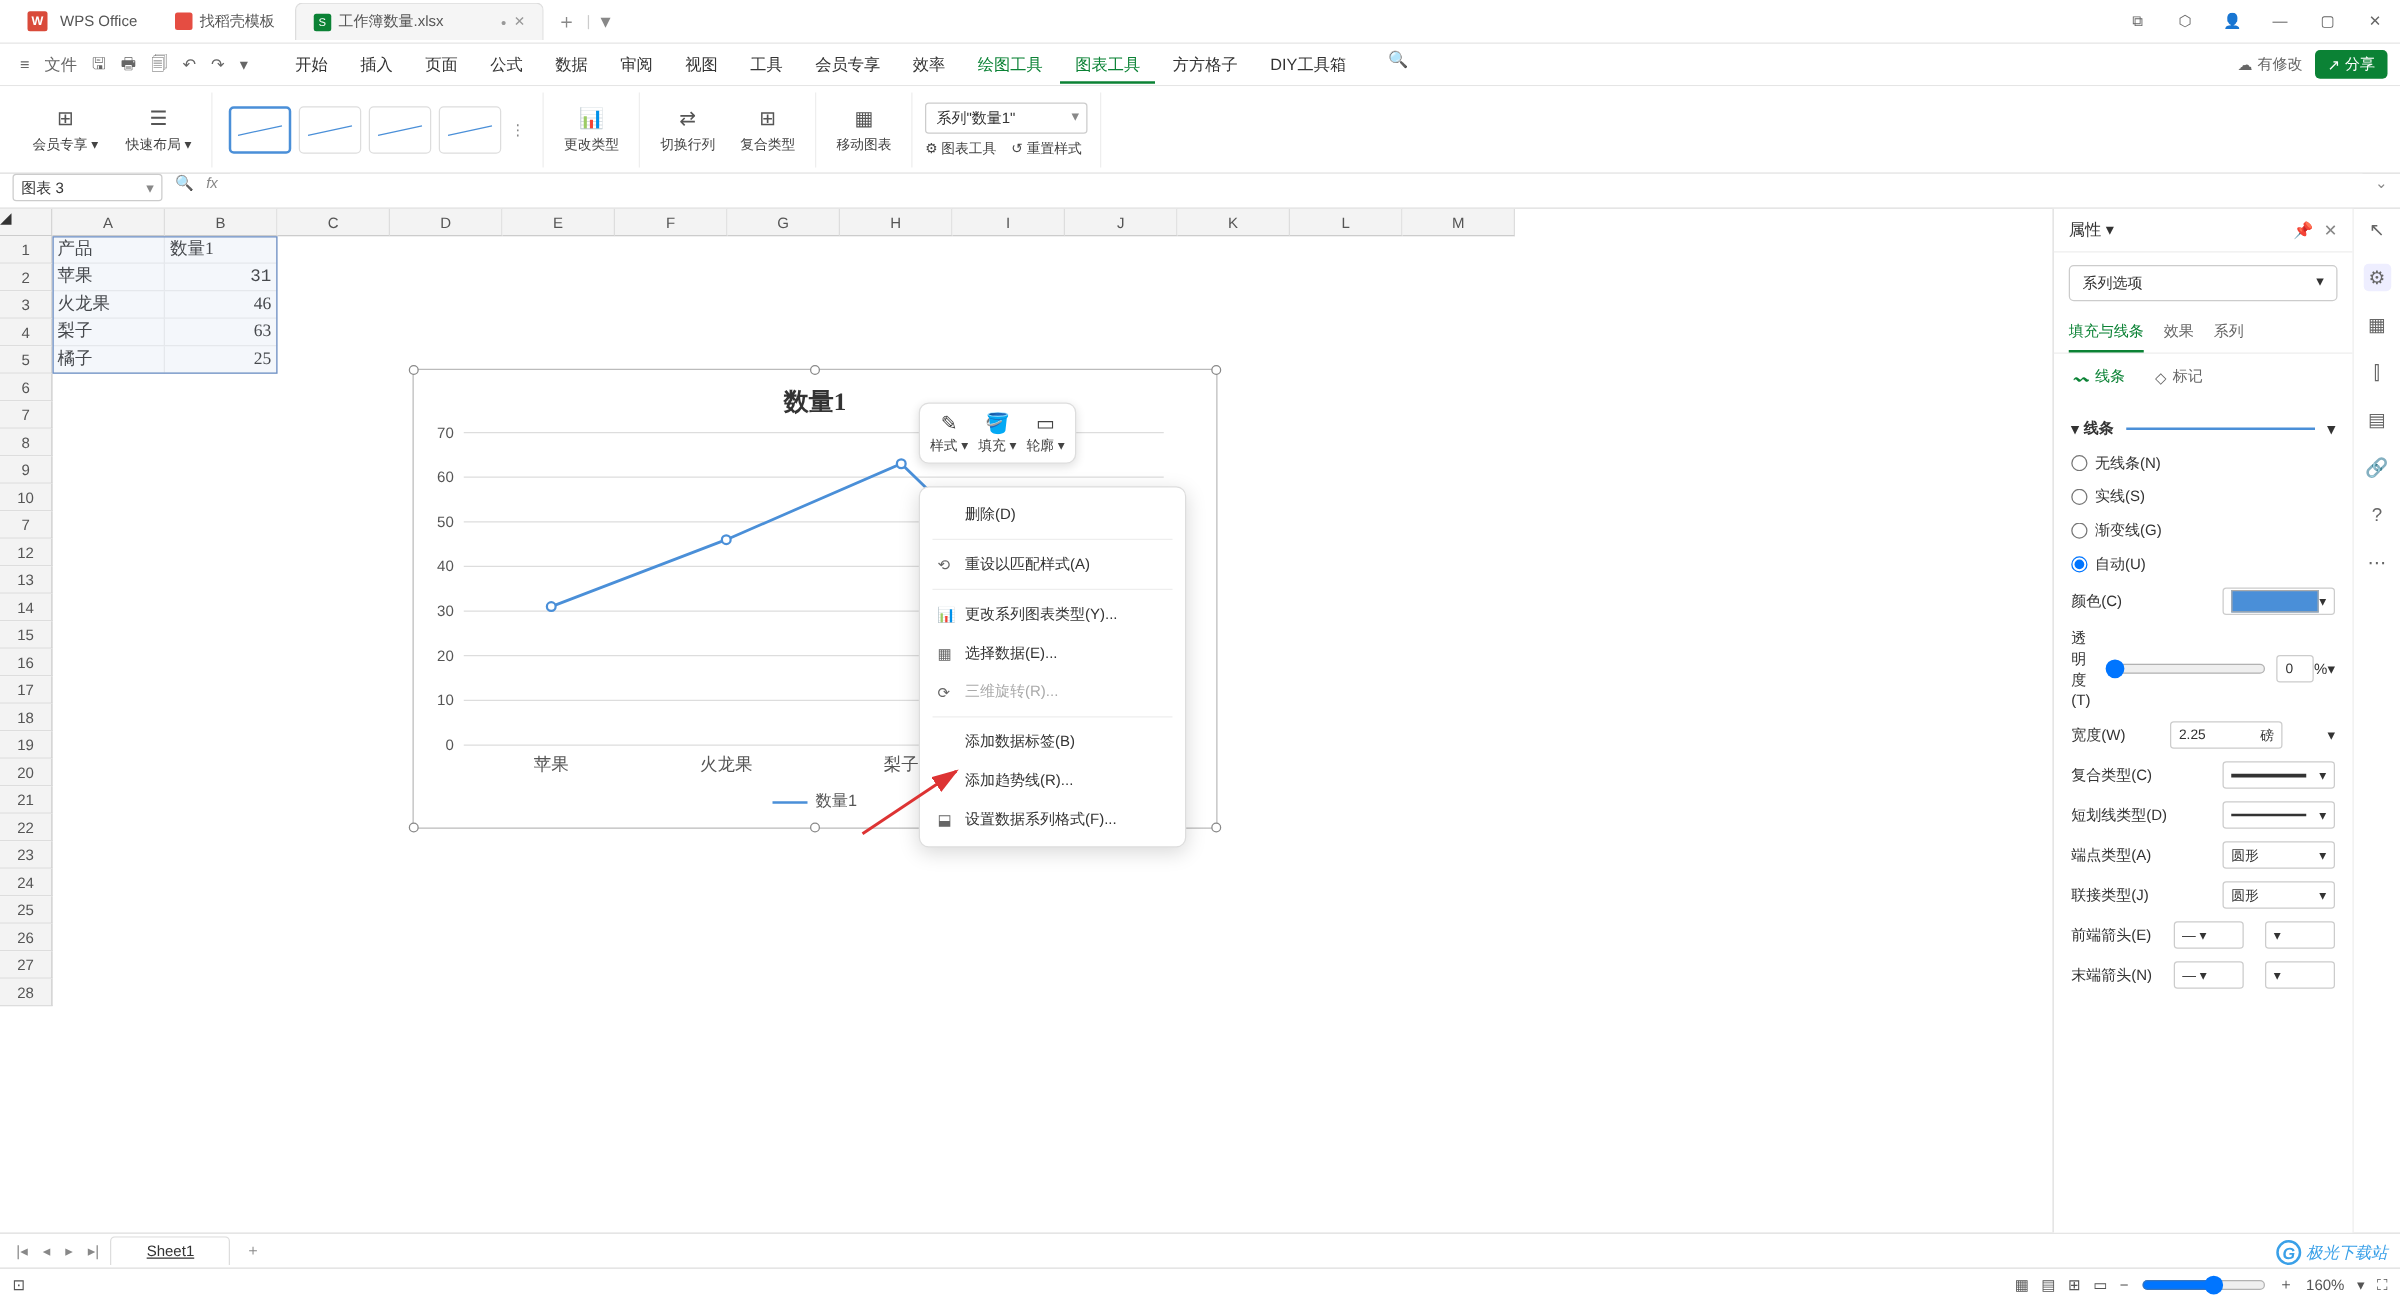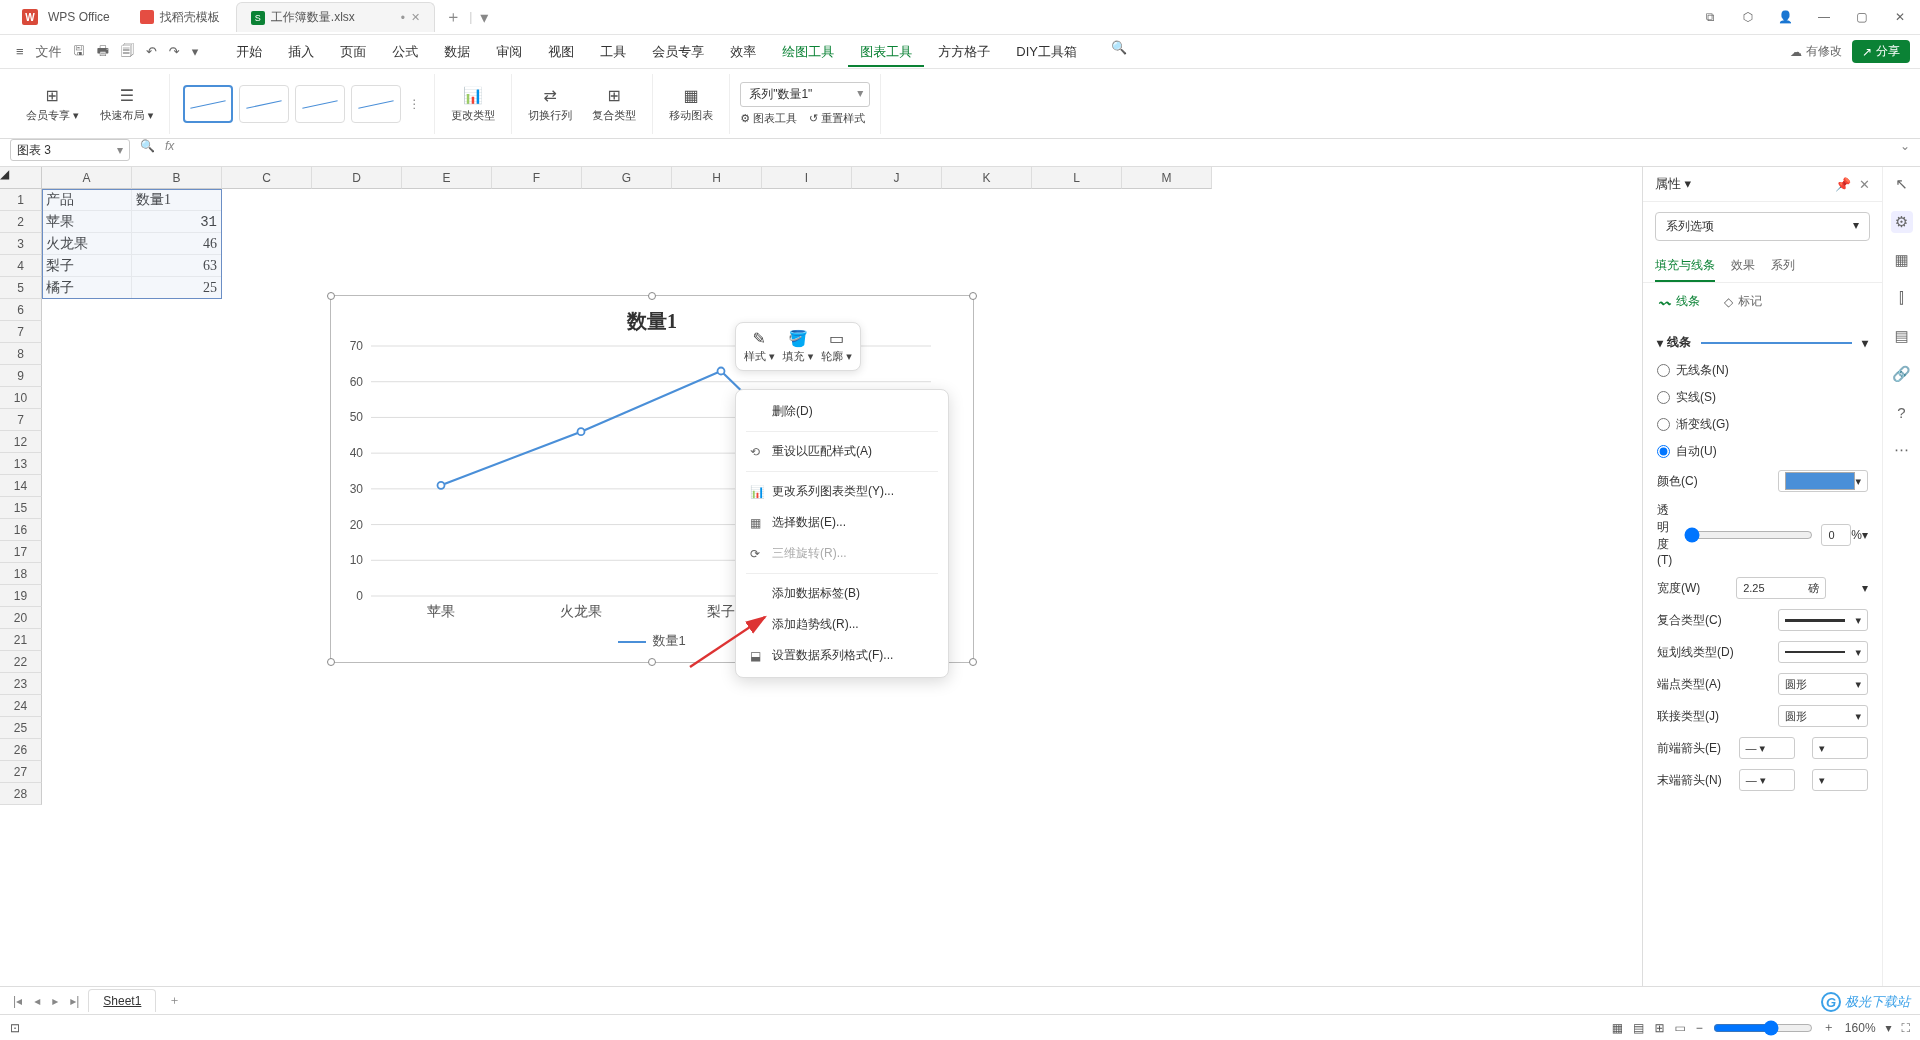--- a/index.html
+++ b/index.html
@@ -104,21 +104,21 @@
 .rp-row label { display: flex; align-items: center; gap: 6px; }
 .rp-input { border: 1px solid #ccc; border-radius: 3px; width: 90px; height: 22px; padding: 0 6px; font-size: 11px; display: flex; align-items: center; justify-content: space-between; }
 .rp-input.sm { width: 56px; }
 .color-sw { width: 80px; height: 18px; background: #4a8fd8; border: 1px solid #aaa; }
 .rp-slider { flex: 1; margin: 0 8px; }
 .line-preview { flex: 1; height: 0; border-top: 2px solid #4a8fd8; margin: 0 6px; }
 
 
 .sheet-tabs { height: 28px; border-top: 1px solid #ddd; display: flex; align-items: center; padding: 0 10px; gap: 6px; }
 .st-nav { color: #888; padding: 0 3px; cursor: pointer; }
-.sheet-tab { padding: 4px 14px; border: 1px solid #ddd; border-bottom: none; border-radius: 4px 4px 0 0; font-size: 12px; background: #fff; cursor: pointer; text-decoration: underline; }
+.sheet-tab { padding: 4px 28px; border: 1px solid #ddd; border-bottom: none; border-radius: 4px 4px 0 0; font-size: 12px; background: #fff; cursor: pointer; text-decoration: underline; }
 .sheet-add { color: #888; cursor: pointer; padding: 0 6px; }
 
 
 .statusbar { height: 26px; border-top: 1px solid #ddd; display: flex; align-items: center; padding: 0 10px; gap: 14px; font-size: 12px; color: #555; }
 .statusbar .sb-right { margin-left: auto; display: flex; align-items: center; gap: 10px; }
 .zoom-slider { width: 100px; }
 
 .watermark { position: absolute; right: 10px; bottom: 28px; font-size: 13px; color: #3aa0e8; display: flex; align-items: center; gap: 4px; font-style: italic; }
 .wm-logo { width: 20px; height: 20px; border: 2px solid #3aa0e8; border-radius: 50%; display: flex; align-items: center; justify-content: center; font-weight: bold; }
 

